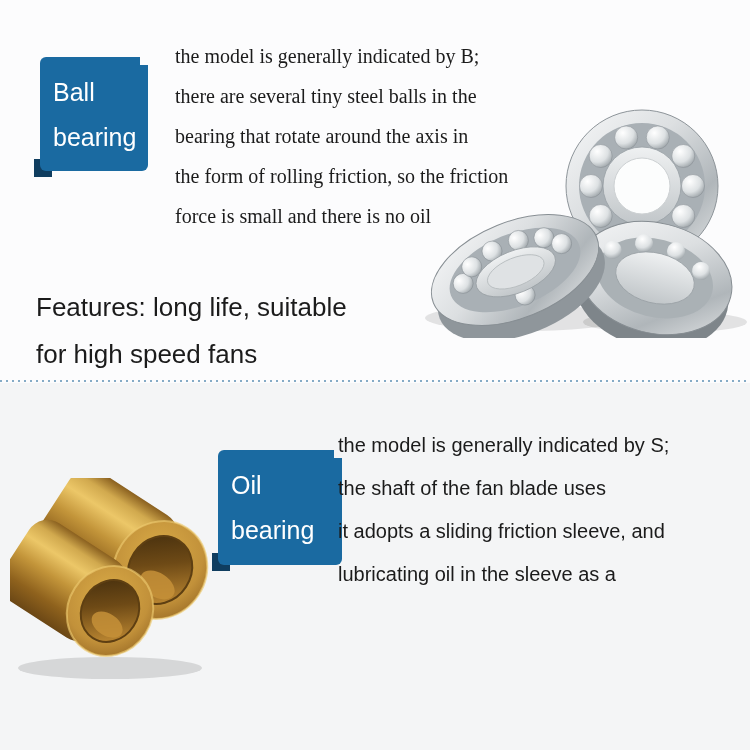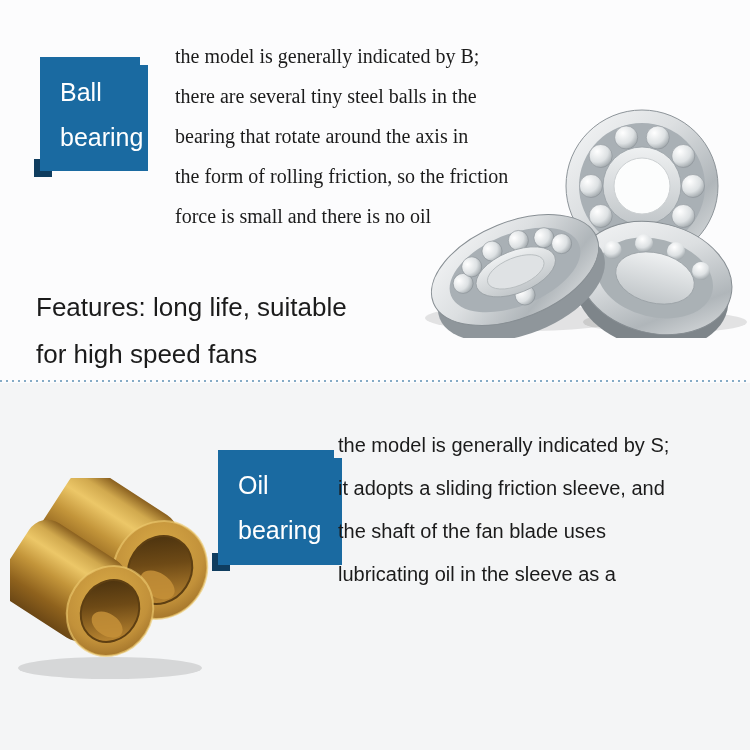--- a/index.html
+++ b/index.html
@@ -14,21 +14,21 @@
   .section-bottom{position:absolute;left:0;top:383px;width:750px;height:367px;background:var(--bg-bottom);}
   .divider{position:absolute;left:0;top:380px;width:750px;height:3px;
     background-image:repeating-linear-gradient(90deg, var(--divider-dot) 0 2px, transparent 2px 6px);
     background-position:0 0;background-size:100% 2px;background-repeat:no-repeat;}
   
   .label-box{position:absolute;}
   .label-box .fold{position:absolute;left:-6px;bottom:-6px;width:18px;height:18px;background:var(--box-fold);}
   .label-box .face{position:absolute;inset:0;background:var(--box-blue);
     clip-path:polygon(0 0, calc(100% - 8px) 0, calc(100% - 8px) 8px, 100% 8px, 100% 100%, 0 100%);
     display:flex;flex-direction:column;justify-content:flex-start;
-    padding:13px 0 0 20px;color:var(--label-text);font-size:25px;line-height:45px;}
+    padding:13px 0 0 13px;color:var(--label-text);font-size:25px;line-height:45px;border-radius:6px;}
   .box-ball{left:40px;top:57px;width:108px;height:114px;}
   .box-oil{left:218px;top:450px;width:124px;height:115px;}
   
   .para{position:absolute;font-size:20px;white-space:nowrap;}
   .para-top{left:175px;top:36px;line-height:40px;font-family:Liberation Serif, serif;}
   .para-bottom{left:338px;top:424px;line-height:43px;}
   .features{position:absolute;font-size:26px;white-space:nowrap;}
   .features-top{left:36px;top:284px;line-height:47px;}
   .features-bottom{left:275px;top:644px;line-height:49px;}
   
@@ -141,22 +141,22 @@
   <div class="label-box box-oil">
     <div class="fold"></div>
     <div class="face">
       <span>Oil</span>
       <span>bearing</span>
     </div>
   </div>
 
   <div class="para para-bottom">
     <div>the model is generally indicated by S;</div>
+    <div>the shaft of the fan blade uses</div>
     <div>it adopts a sliding friction sleeve, and</div>
-    <div>the shaft of the fan blade uses</div>
     <div>lubricating oil in the sleeve as a</div>
   </div>
 
   <div class="features features-bottom">
   </div>
 
   <div class="photo photo-bushings">
     <svg viewBox="0 0 215 205" xmlns="http://www.w3.org/2000/svg">
       <defs>
         <linearGradient id="brassBody" x1="0" y1="0" x2="0" y2="1">

